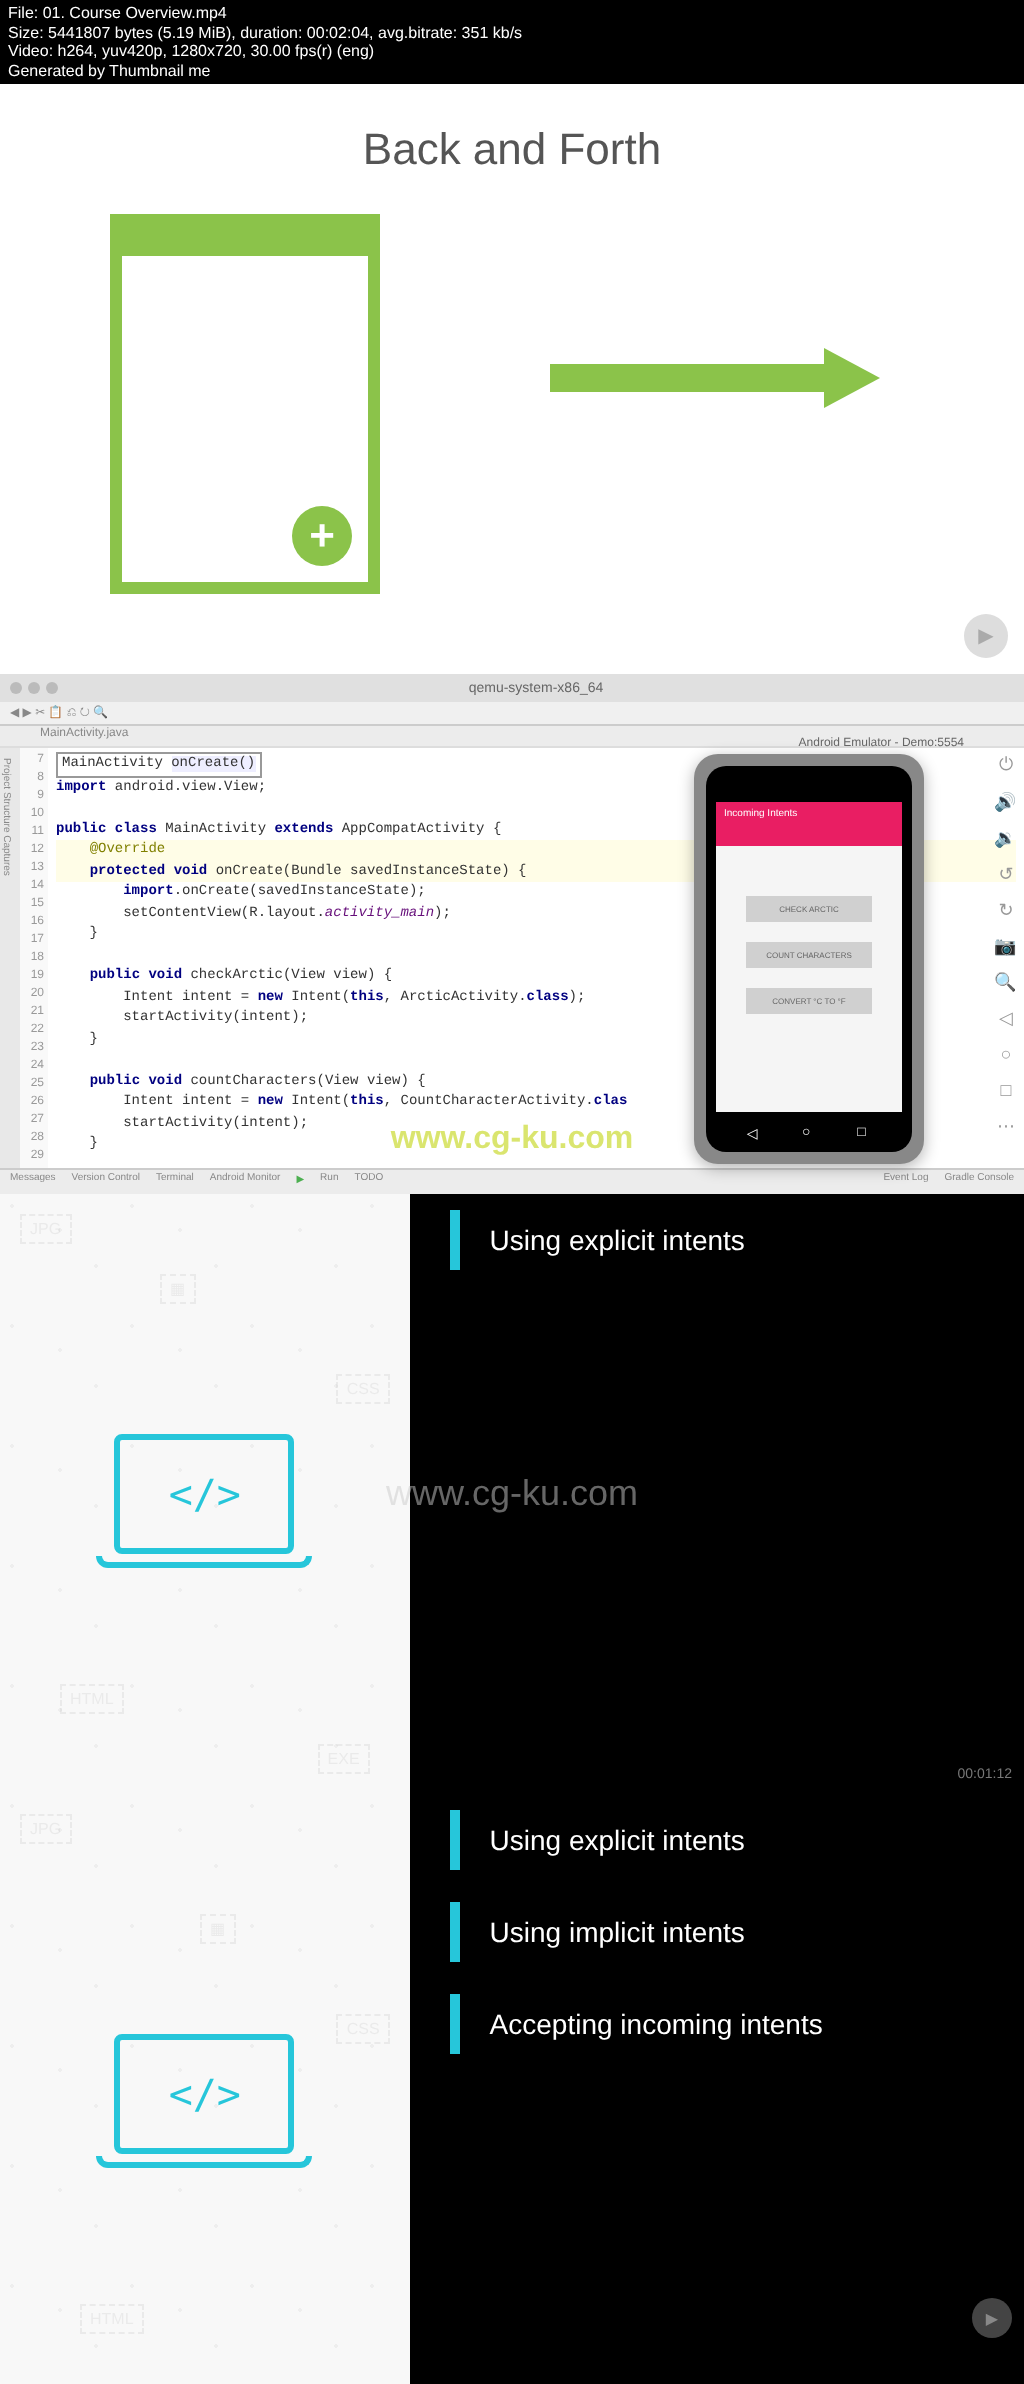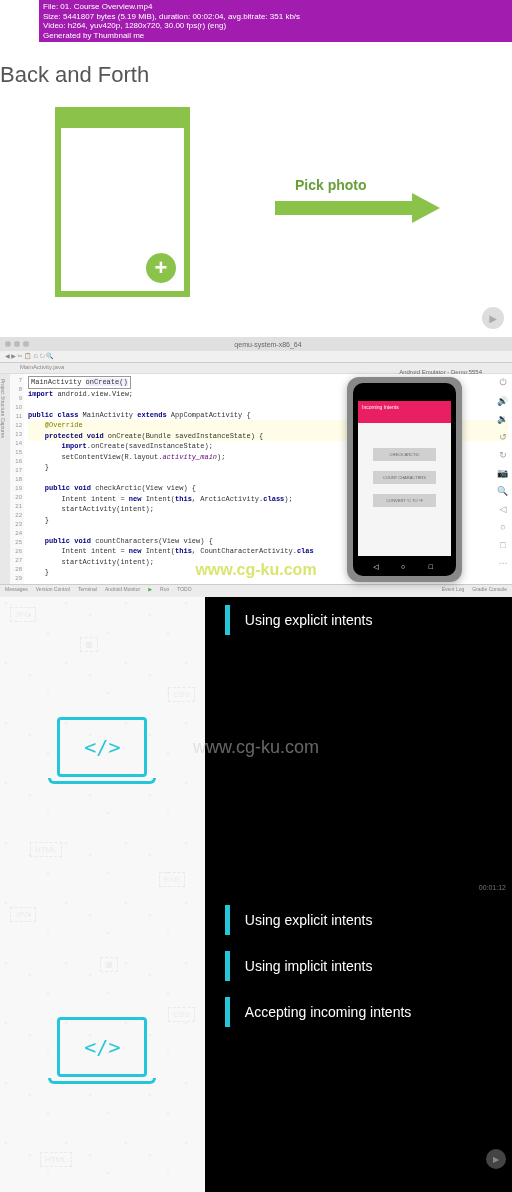--- a/index.html
+++ b/index.html
@@ -4,38 +4,37 @@
   <style>
     * { margin: 0; padding: 0; box-sizing: border-box; }
     body {
       width: 512px;
       font-family: Arial, sans-serif;
       background: #fff;
     }
     
     
     .meta-bar {
-      background: #a21caf;
+      background: #000000;
       color: #fff;
       font-size: 8px;
       padding: 2px 4px;
       line-height: 1.2;
-      margin-left: 39px;
     }
     .meta-line { white-space: nowrap; }
     
     
     .section-1 {
       background: #fff;
       padding: 20px 0 30px;
       position: relative;
       height: 295px;
     }
     .section-1-title {
-      text-align: left;
+      text-align: center;
       font-size: 22px;
       color: #555;
       font-weight: normal;
     }
     .phone-mockup {
       width: 135px;
       height: 190px;
       border: 6px solid #8bc34a;
       position: absolute;
       left: 55px;
@@ -434,21 +433,20 @@
   <div class="meta-line">Generated by Thumbnail me</div>
 </div>
 
 <div class="section-1">
   <h2 class="section-1-title">Back and Forth</h2>
   <div class="phone-mockup">
     <div class="phone-header"></div>
     <div class="plus-circle">+</div>
   </div>
   <div class="arrow-container">
-    <div class="arrow-label">Pick photo</div>
     <div class="arrow">
       <div class="arrow-shaft"></div>
       <div class="arrow-head"></div>
     </div>
   </div>
   <div class="play-badge-1">▶</div>
 </div>
 
 <div class="section-2">
   <div class="mac-titlebar">

